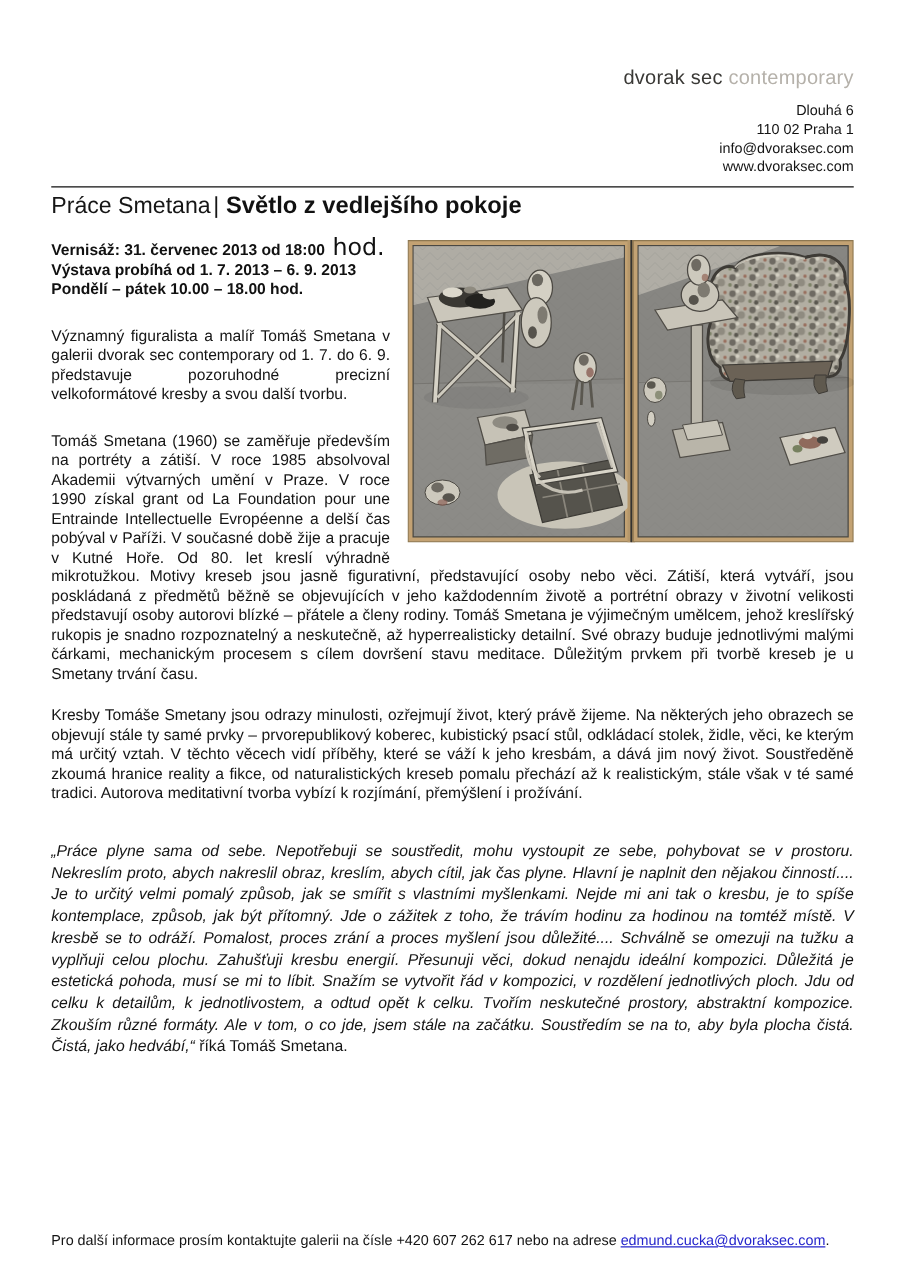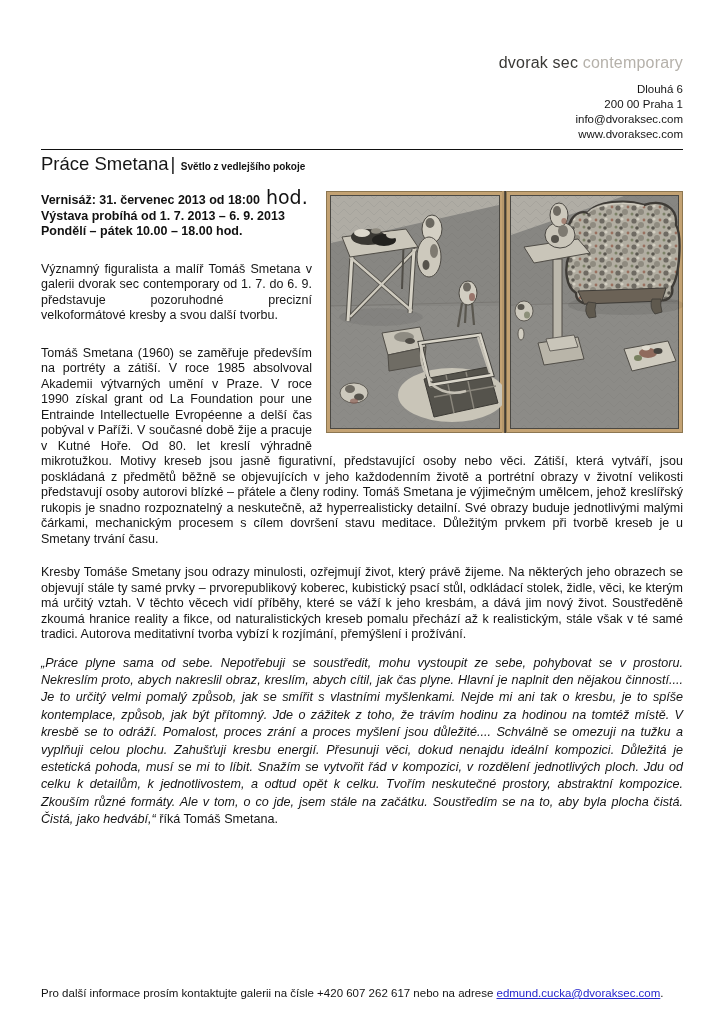--- a/index.html
+++ b/index.html
@@ -14,32 +14,32 @@
   .logo .primary{color:#3a3936;}
   .logo .secondary{color:#b5b1aa;}
   .address{margin-top:8px;font-size:11.5px;line-height:15px;color:#141414;}
   
   .press-label{margin-top:20px;font-size:11.5px;letter-spacing:0.2px;color:#111;}
   .rule{border:none;border-top:1.6px solid #111;margin:7px 0 3px 0;}
   
   .title-line{white-space:nowrap;}
   .title-artist{font-size:18.5px;color:#161616;}
   .title-sep{font-size:18.5px;color:#161616;margin:0 1px 0 2px;}
-  .title-sub{font-size:10px;font-weight:bold;color:#111;}
+  .title-sub{font-size:19px;font-weight:bold;color:#111;}
   
   .content{margin-top:15px;}
   .artwork{
     float:right;width:357px;height:242px;margin:1px 0 10px 14px;
     display:block;
   }
   .event-info{font-size:12.5px;font-weight:bold;line-height:15.5px;color:#111;margin:0 0 22px 0;}
   .event-info .suffix{font-weight:normal;font-family:"DejaVu Sans",sans-serif;font-size:19px;}
   .body-par{font-size:12.5px;line-height:15.5px;text-align:justify;margin:0 0 22px 0;color:#151515;}
   .body-par.tight{margin-bottom:18px;}
-  .body-par.wide-gap{margin-bottom:12px;}
+  .body-par.wide-gap{margin-bottom:30px;}
   .quote-par{font-size:12.6px;line-height:17.4px;text-align:justify;margin:0;color:#151515;}
   .quote-text{font-style:italic;}
   .quote-attrib{font-style:normal;}
   
   .footer{
     position:absolute;left:41px;right:41px;top:986px;
     font-size:11.5px;line-height:15px;color:#141414;
   }
   .footer a{color:#2626cc;text-decoration:underline;cursor:pointer;}
 </style>
@@ -48,21 +48,21 @@
 
 <div class="page">
 
   <div class="header">
     <div class="logo">
       <span class="primary">dvorak sec</span>
       <span class="secondary">contemporary</span>
     </div>
     <div class="address">
       <div>Dlouhá 6</div>
-      <div>200 00 Praha 1</div>
+      <div>110 02 Praha 1</div>
       <div>info@dvoraksec.com</div>
       <div>www.dvoraksec.com</div>
     </div>
   </div>
 
   <hr class="rule">
 
   <div class="title-line">
     <span class="title-artist">Práce Smetana</span><span class="title-sep">|</span>
     <span class="title-sub">Světlo z vedlejšího pokoje</span>

